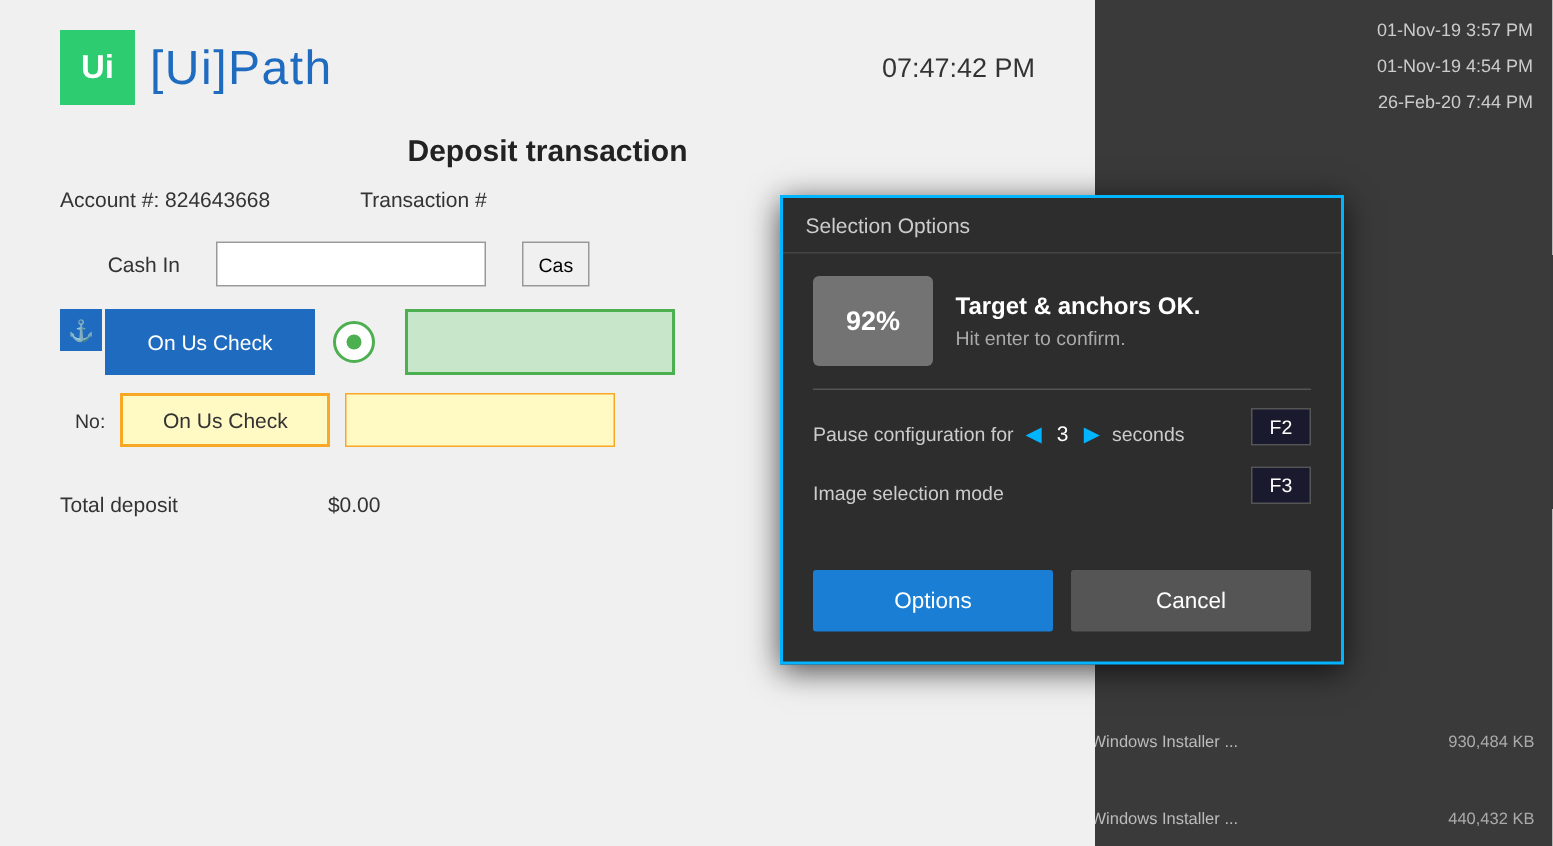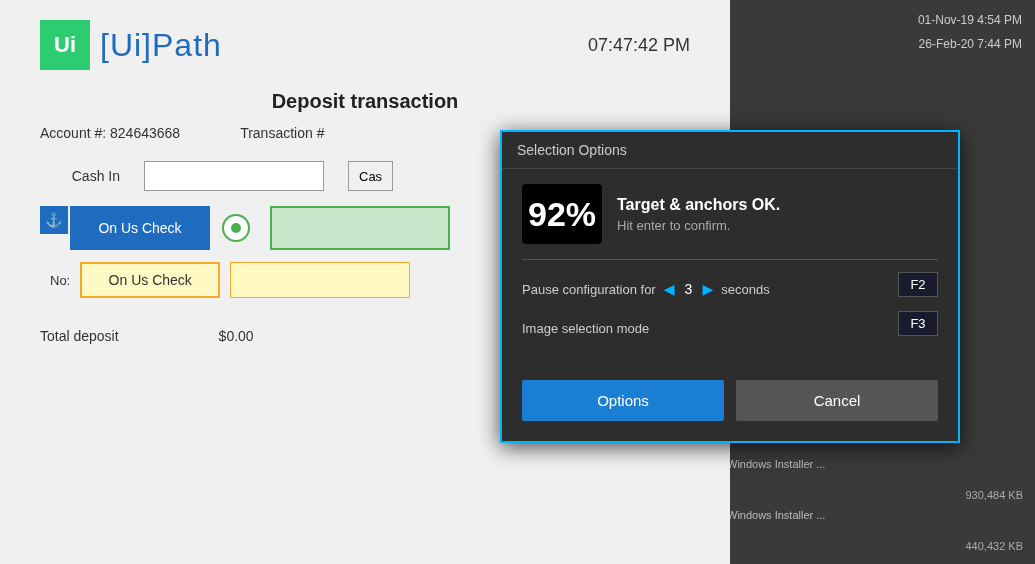--- a/index.html
+++ b/index.html
@@ -186,22 +186,22 @@
       margin-top: 30px;
       gap: 100px;
       font-size: 14px;
       color: #333;
     }
 
     
     .modal-overlay {
       position: absolute;
       top: 130px;
-      left: 500px;
-      width: 460px;
+      left: 520px;
+      width: 376px;
       background: #2d2d2d;
       border: 2px solid #00b4ff;
       box-shadow: 0 4px 20px rgba(0,0,0,0.7);
       z-index: 100;
     }
 
     .modal-title-bar {
       background: #2d2d2d;
       padding: 10px 15px;
       color: #ccc;
@@ -215,23 +215,23 @@
 
     
     .success-banner {
       display: flex;
       align-items: center;
       gap: 15px;
       margin-bottom: 15px;
     }
 
     .percent-badge {
-      background: #000000;
-      color: white;
-      font-size: 34px;
+      background: #737373;
+      color: white;
+      font-size: 18px;
       font-weight: bold;
       width: 80px;
       height: 60px;
       display: flex;
       align-items: center;
       justify-content: center;
       border-radius: 4px;
       flex-shrink: 0;
     }
 
@@ -328,37 +328,38 @@
       padding: 12px;
       font-size: 15px;
       cursor: pointer;
       border-radius: 2px;
     }
 
     
     .task-row {
       display: flex;
       justify-content: space-between;
-      align-items: flex-start;
+      align-items: flex-end;
       padding: 2px 4px;
       font-size: 11px;
       color: #bbb;
     }
 
     .task-size {
       color: #aaa;
       margin-top: 31px;
     }
   </style>
 </head>
 <body>
 
 <div class="bg-app"></div>
 
 <div class="right-panel">
+  <div class="right-panel-row">01-Nov-19 3:57 PM</div>
   <div class="right-panel-row">01-Nov-19 4:54 PM</div>
   <div class="right-panel-row">26-Feb-20 7:44 PM</div>
 
   <div style="flex:1;"></div>
 
   <div class="task-row">
     <span>Windows Installer ...</span>
     <span class="task-size">930,484 KB</span>
   </div>
   <div class="task-row">

